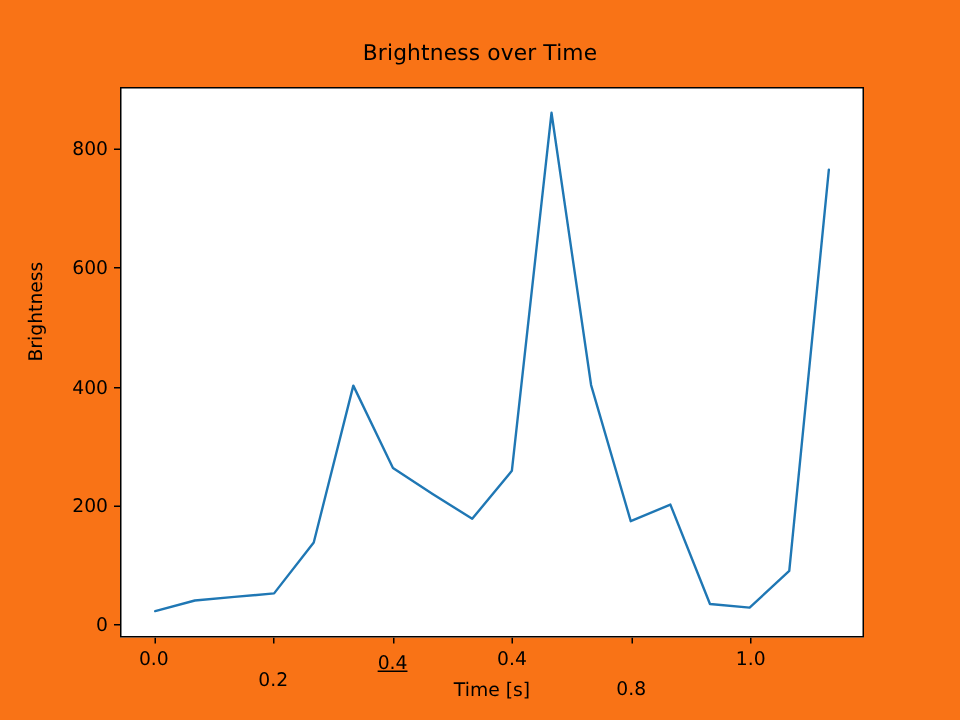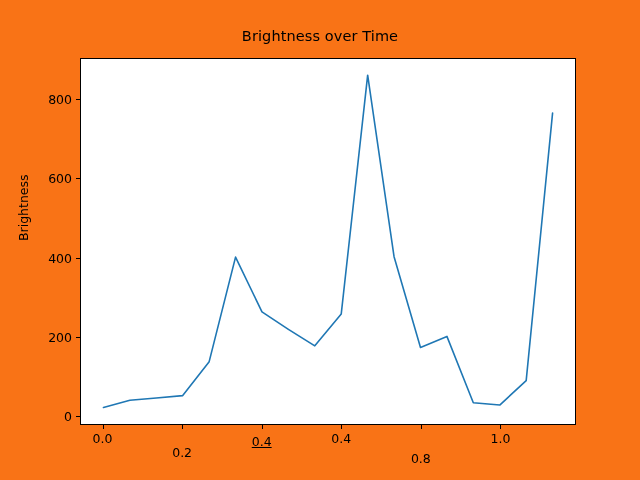--- a/index.html
+++ b/index.html
@@ -96,20 +96,21 @@
 </style>
 </head>
 <body>
 
 <div id="figure">
 
   <div id="chart-title">Brightness over Time</div>
 
   <div id="ylabel">Brightness</div>
 
+  <div id="xlabel">Time [s]</div>
 
   <div id="ytick-labels">
       <div class="tick-label ytick-label" style="left: 28px; width: 44px; top: 416.271px;">0</div>
       <div class="tick-label ytick-label" style="left: 28px; width: 44px; top: 336.92px;">200</div>
       <div class="tick-label ytick-label" style="left: 28px; width: 44px; top: 257.569px;">400</div>
       <div class="tick-label ytick-label" style="left: 28px; width: 44px; top: 178.217px;">600</div>
       <div class="tick-label ytick-label" style="left: 28px; width: 44px; top: 98.8659px;">800</div>
     </div>
   <div id="xtick-labels">
       <div class="tick-label xtick-label" style="left: 102.56px; top: 431px;">0.0</div>

